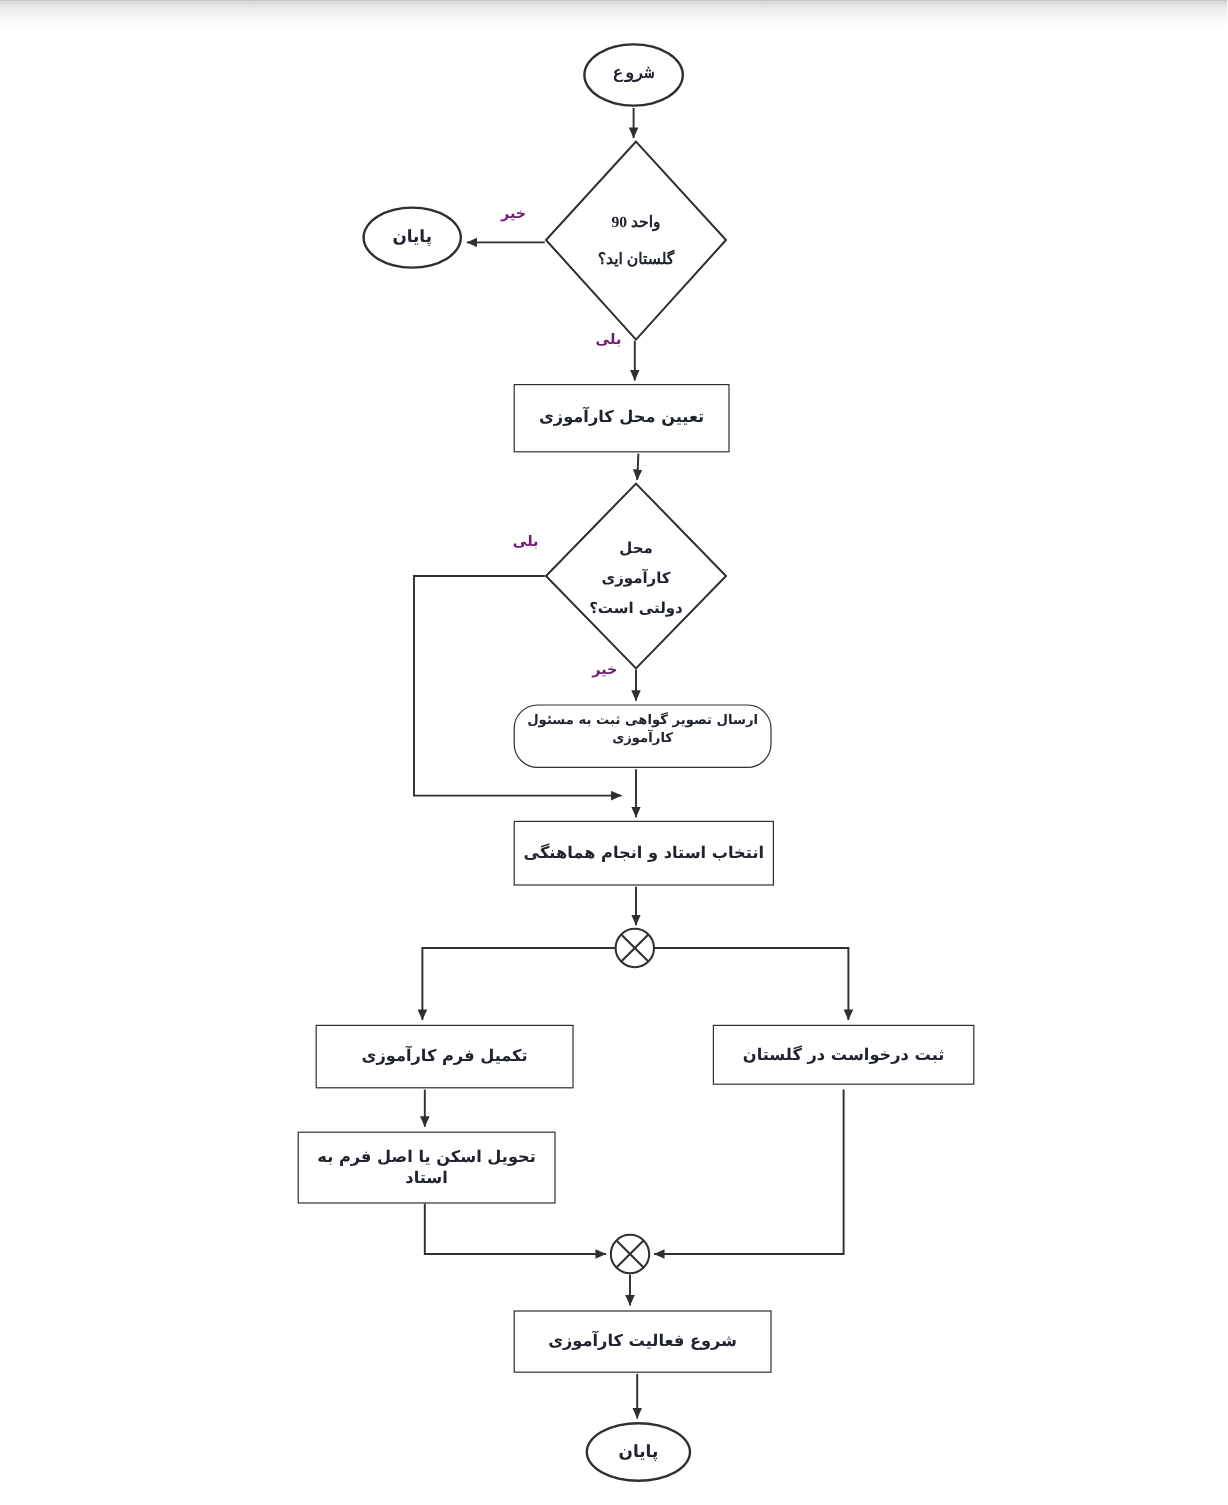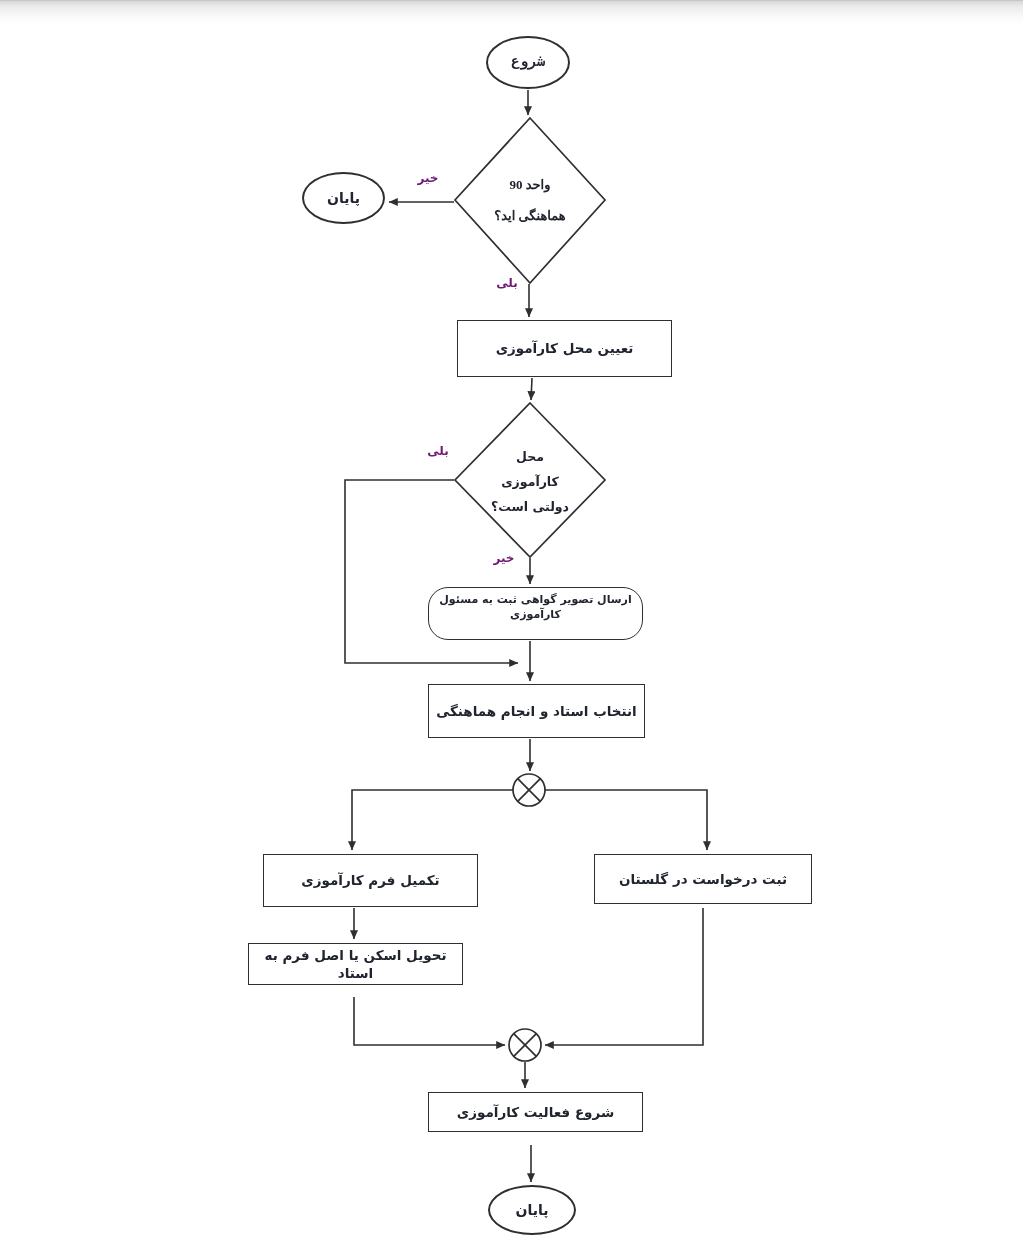--- a/index.html
+++ b/index.html
@@ -88,42 +88,42 @@
       <line x1="536.3" y1="1033.7" x2="513.7" y2="1056.3"></line>
     </g>
   </svg>
 
   <div class="node terminator" style="left:486px;top:36px;width:84px;height:53px;font-family:Liberation Mono, monospace;">شروع</div>
 
   <div class="node terminator" style="left:302px;top:172px;width:83px;height:52px;">پایان</div>
 
   <div class="dtext" style="left:455px;top:160px;width:150px;height:80px;font-size:13px;line-height:31px;font-family:Liberation Serif, serif;">
     <div class="dline ltr-line">90 واحد</div>
-    <div class="dline">هماهنگی اید؟</div>
+    <div class="dline">گلستان اید؟</div>
   </div>
 
-  <div class="node process" style="left:428px;top:320px;width:215px;height:57px;margin-left:29px;">تعیین محل کارآموزی</div>
+  <div class="node process" style="left:428px;top:320px;width:180px;height:57px;">تعیین محل کارآموزی</div>
 
   <div class="dtext" style="left:455px;top:443px;width:150px;height:76px;font-size:12.5px;line-height:25px;">
     <div class="dline">محل</div>
     <div class="dline">کارآموزی</div>
     <div class="dline">دولتی است؟</div>
   </div>
 
   <div class="node process small-text" style="left:428px;top:587px;width:215px;height:53px;border-radius:20px;">ارسال تصویر گواهی ثبت به مسئول کارآموزی</div>
 
   <div class="node process" style="left:428px;top:684px;width:217px;height:54px;">انتخاب استاد و انجام هماهنگی</div>
 
   <div class="node process" style="left:247px;top:854px;width:215px;height:53px;margin-left:16px;">تکمیل فرم کارآموزی</div>
 
   <div class="node process" style="left:594px;top:854px;width:218px;height:50px;">ثبت درخواست در گلستان</div>
 
-  <div class="node process" style="left:248px;top:943px;width:215px;height:42px;">تحویل اسکن یا اصل فرم به استاد</div>
+  <div class="node process" style="left:248px;top:943px;width:215px;height:60px;">تحویل اسکن یا اصل فرم به استاد</div>
 
-  <div class="node process" style="left:428px;top:1092px;width:215px;height:40px;">شروع فعالیت کارآموزی</div>
+  <div class="node process" style="left:428px;top:1092px;width:215px;height:52px;">شروع فعالیت کارآموزی</div>
 
   <div class="node terminator" style="left:488px;top:1185px;width:88px;height:50px;">پایان</div>
 
   <div class="elabel" style="left:408px;top:171px;width:40px;">خیر</div>
 
   <div class="elabel" style="left:488px;top:276px;width:38px;">بلی</div>
 
   <div class="elabel" style="left:418px;top:444px;width:40px;">بلی</div>
 
   <div class="elabel" style="left:484px;top:551px;width:40px;">خیر</div>

